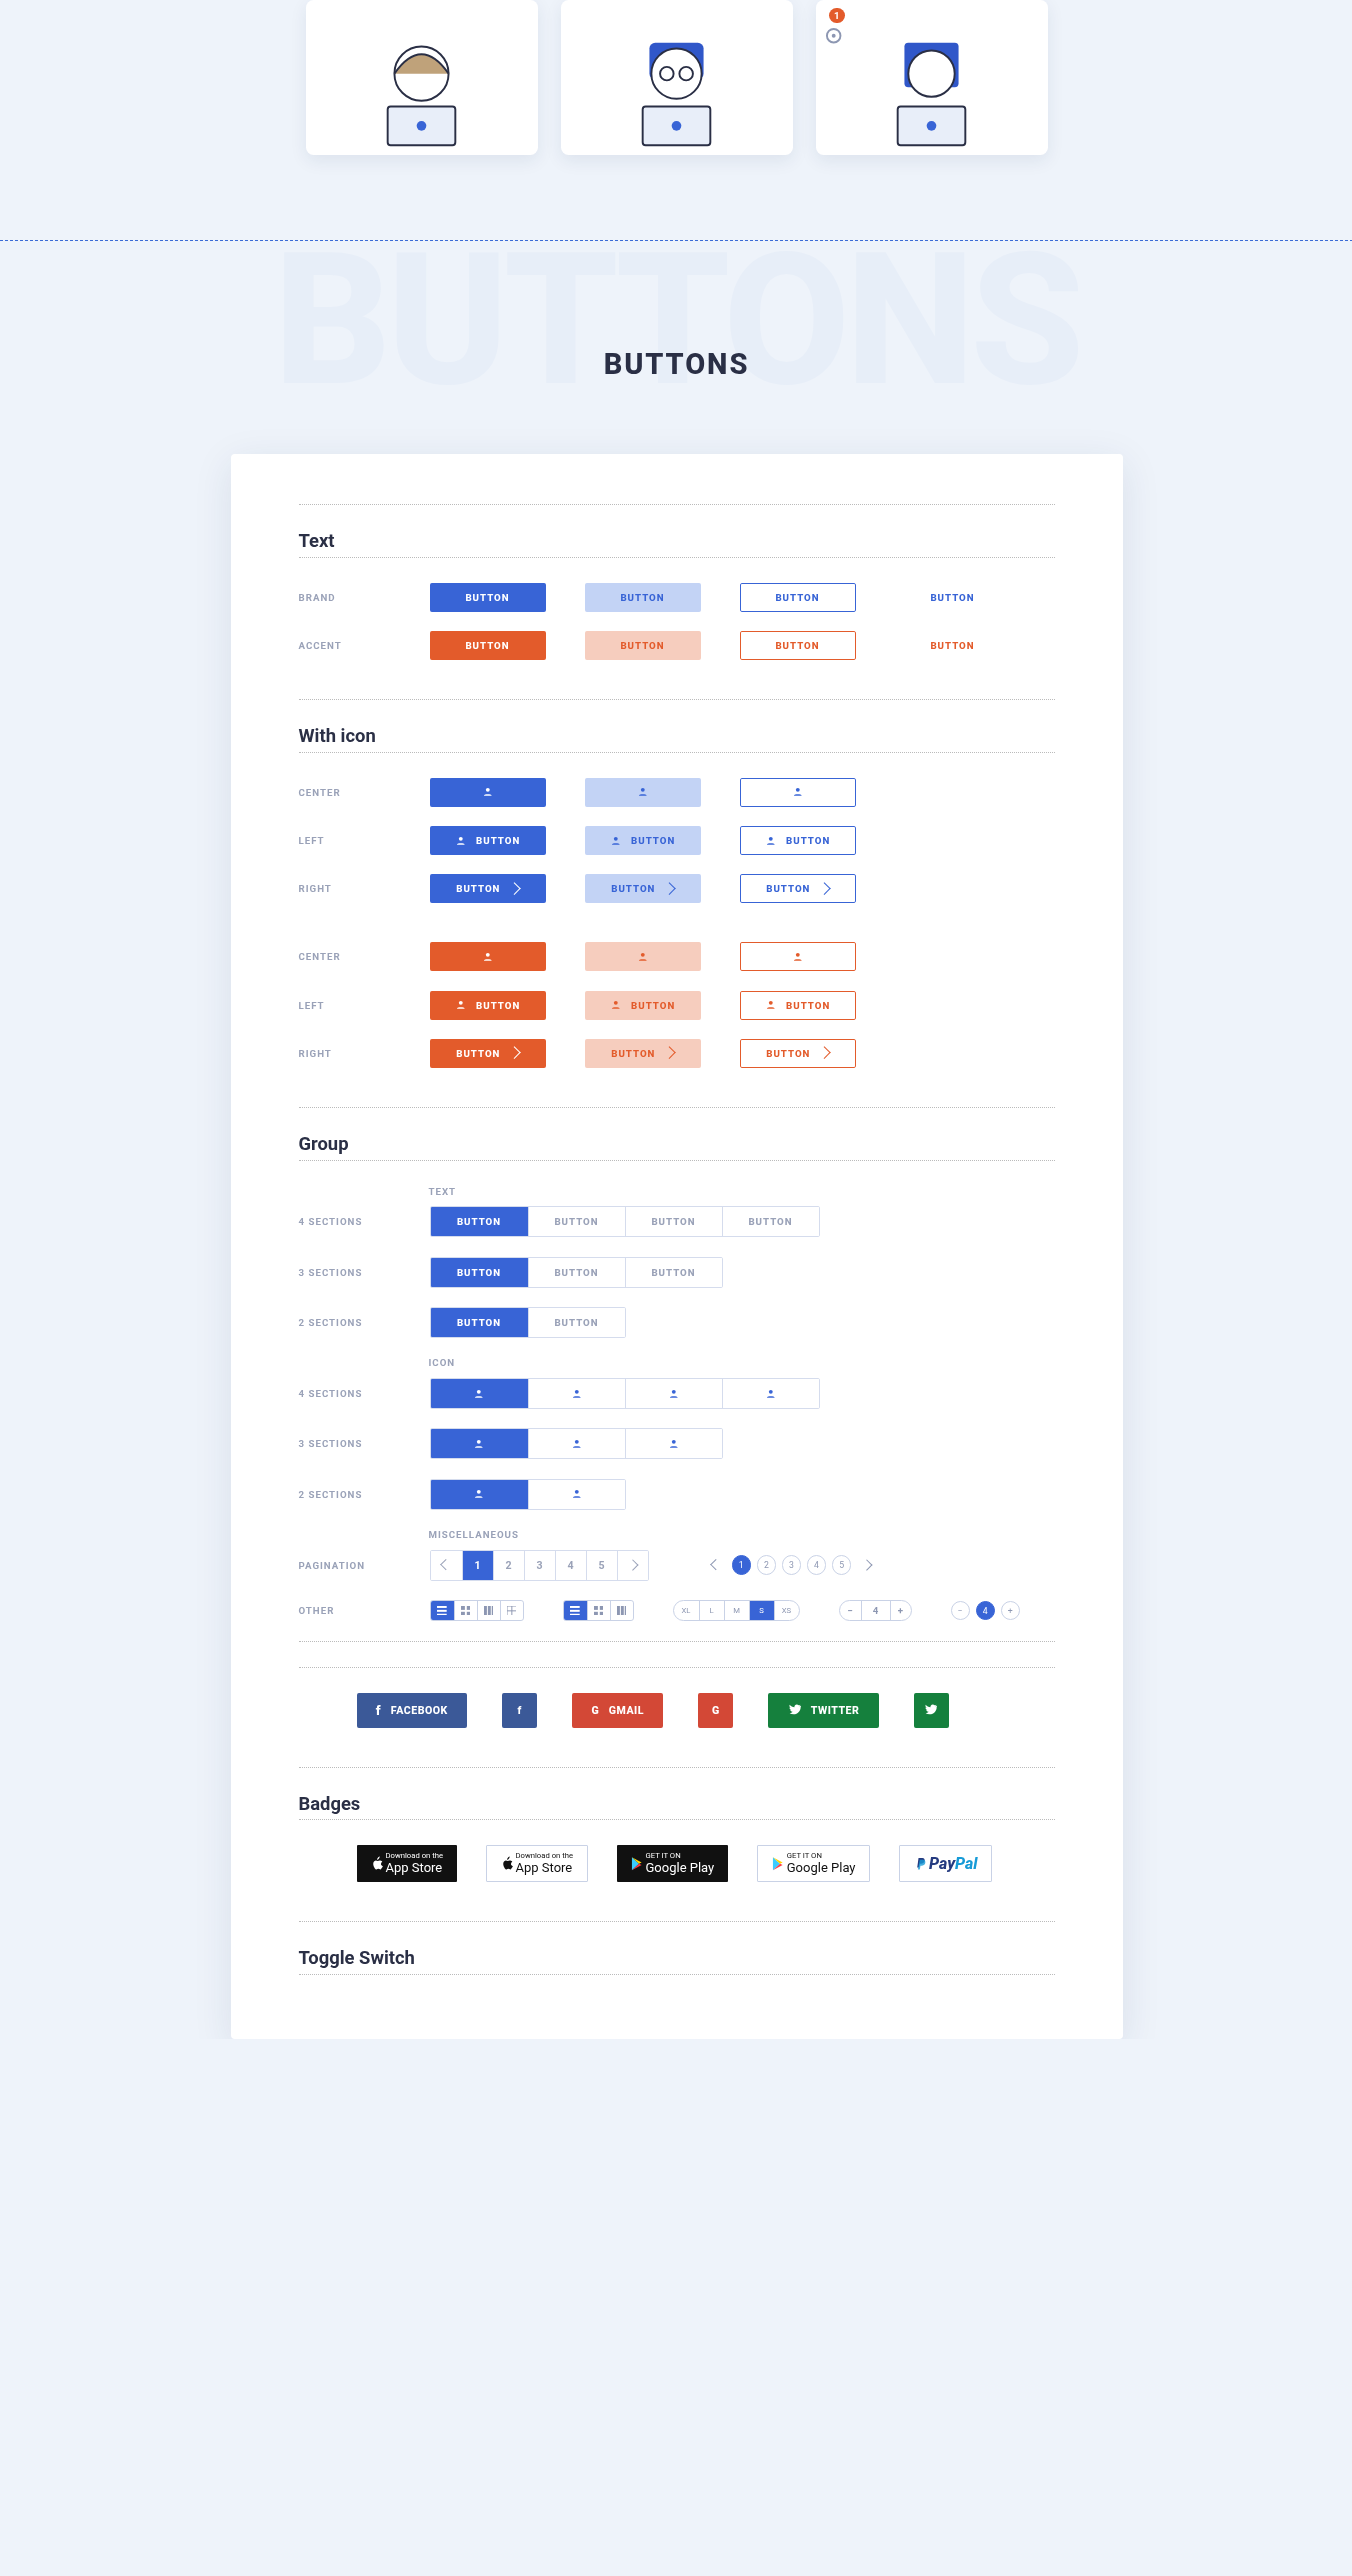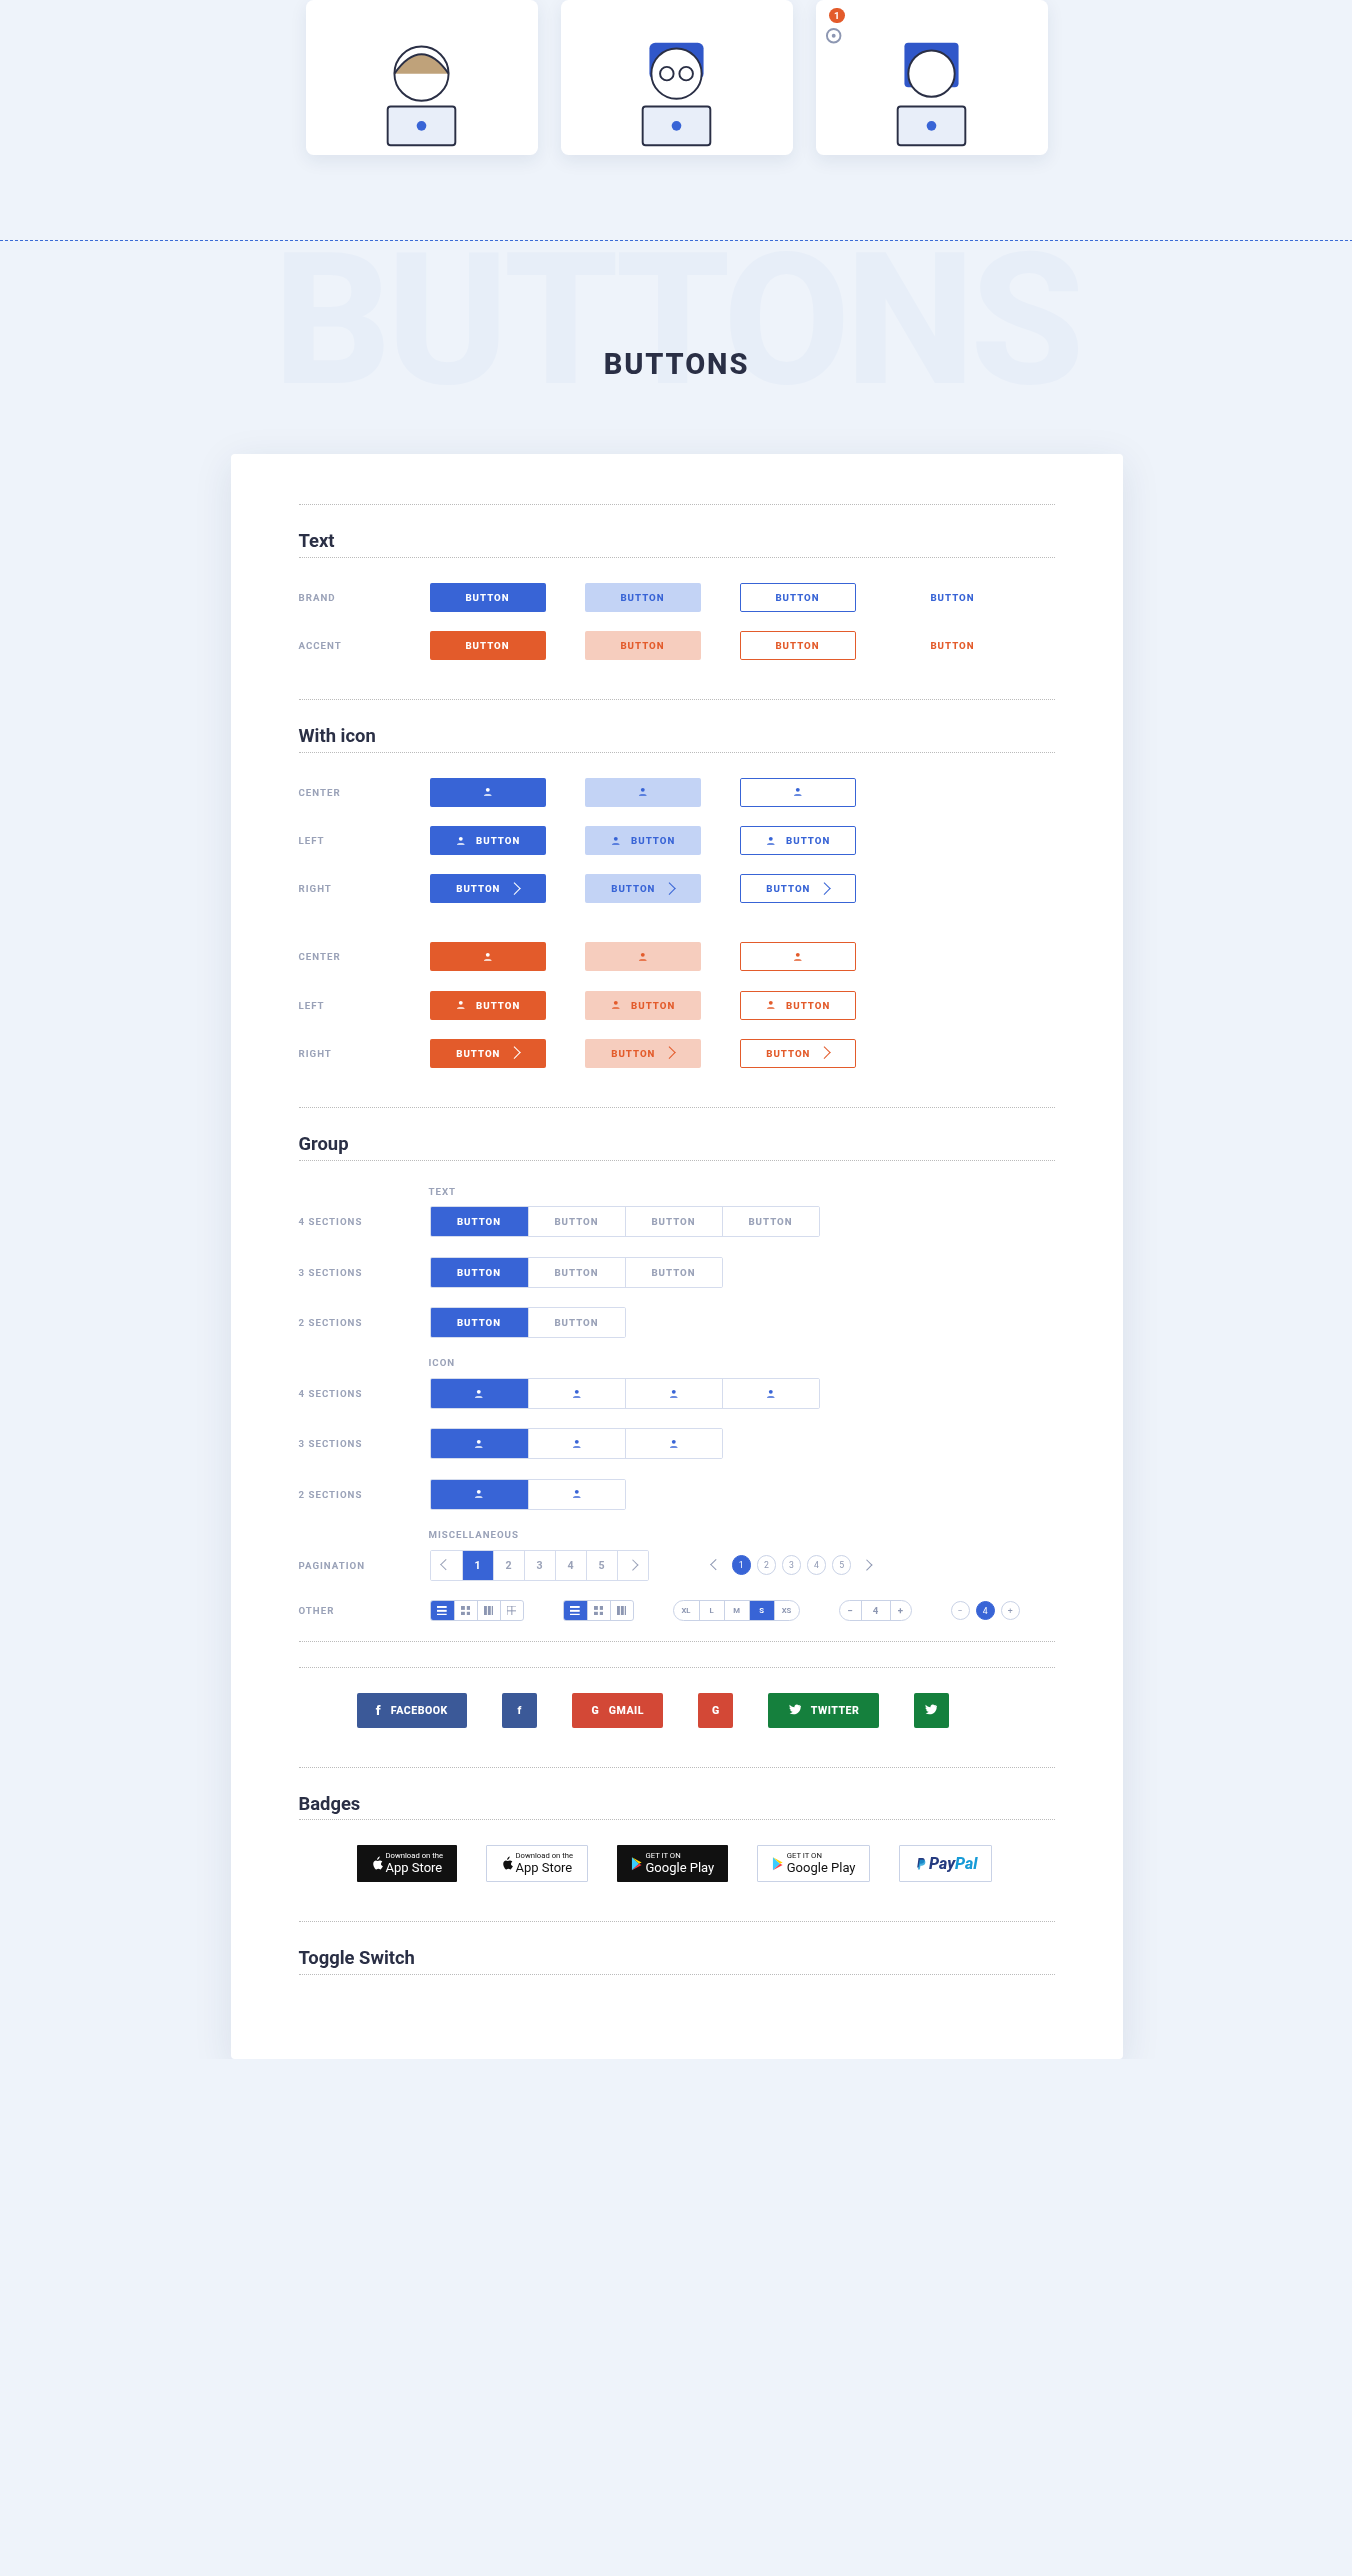--- a/index.html
+++ b/index.html
@@ -38,21 +38,21 @@
     user-select:none;
   }
   .watermark-title {
     position: relative; top: 106px;
     font-size: 29px; font-weight: 800; letter-spacing: 1.9px;
     color: #2a2f45;
   }
   .panel {
     background:#fff; width:892px; margin:0 auto; border-radius:3.9px;
     box-shadow:0 9.7px 39px rgba(30,50,90,.1);
-    padding: 48px 68px 59px 68px;
+    padding: 48px 68px 39px 68px;
   }
   .section-title {
     font-size:18.4px; font-weight:700; color:#2a2f45; margin:9.7px 0 5.8px 0;
   }
   .hr-dot {
     border:none; border-top:1px dotted #bbb; margin:1.9px 0 25px 0;
   }
   .row { display:flex; align-items:center; margin-bottom:19.3px; gap:39px;}
   .row-label {
     width:92px; font-size:9.7px; letter-spacing:1px; color:#9aa2b8; font-weight:700;
@@ -92,21 +92,21 @@
   .pag-round .rp{
     width:19.3px;height:19.3px;border:1px solid #c9d2e6;border-radius:50%;
     display:flex;align-items:center;justify-content:center;font-size:8.7px;color:#8d97b2;cursor:pointer;
   }
   .pag-round .rp.active{background:#3864d6;color:#fff;border-color:#3864d6;}
   .viewtoggle{display:inline-flex;border:1px solid #c9d2e6;border-radius:2.9px;overflow:hidden}
   .viewtoggle .vt{width:23px;height:19.3px;display:flex;align-items:center;justify-content:center;border-left:1px solid #c9d2e6;cursor:pointer}
   .viewtoggle .vt:first-child{border-left:none}
   .viewtoggle .vt.active{background:#3864d6;color:#fff}
   .sizepills{display:inline-flex;border:1px solid #c9d2e6;border-radius:11.6px;overflow:hidden}
-  .sizepills .sp{width:25px;height:19.3px;display:flex;align-items:center;justify-content:center;font-size:7.7px;font-weight:700;color:#8d97b2;border-left:1px solid #c9d2e6;cursor:pointer}
+  .sizepills .sp{width:25px;height:19.3px;display:flex;align-items:center;justify-content:center;font-size:7.7px;font-weight:400;color:#8d97b2;border-left:1px solid #c9d2e6;cursor:pointer}
   .sizepills .sp:first-child{border-left:none}
   .sizepills .sp.active{background:#3864d6;color:#fff}
   .stepper{display:inline-flex;border:1px solid #c9d2e6;border-radius:11.6px;overflow:hidden}
   .stepper .st{width:21px;height:19.3px;display:flex;align-items:center;justify-content:center;font-size:9.7px;font-weight:700;color:#8d97b2;border-left:1px solid #c9d2e6;cursor:pointer}
   .stepper .st:first-child{border-left:none}
   .social{display:flex;gap:35px;align-items:center;margin:19.3px 0 39px 58px;}
   .sb{display:inline-flex;align-items:center;gap:9.7px;height:35px;padding:0 19.3px;color:#fff;font-size:10.6px;font-weight:800;letter-spacing:0.5px;border-radius:1.9px;cursor:pointer;}
   .sb.sq{width:35px;padding:0;justify-content:center;}
   .fb{background:#3b5998;} .gm{background:#d34836;} .tw{background:#15803d;}
   .badges{display:flex;gap:29px;align-items:center;margin:19.3px 0 39px 58px;}

